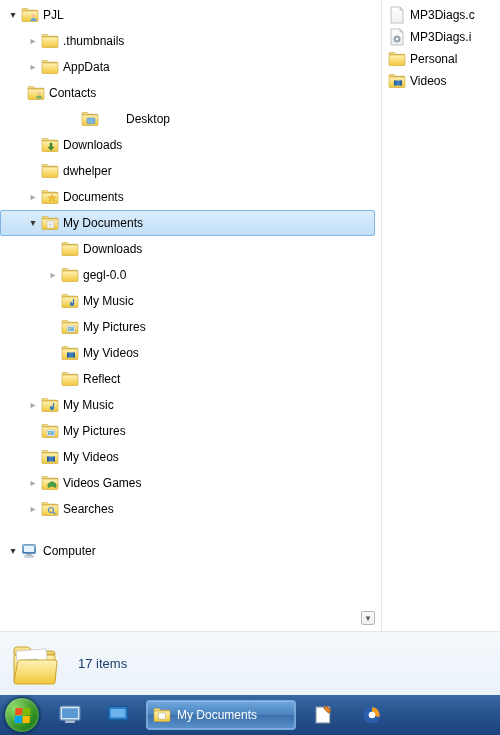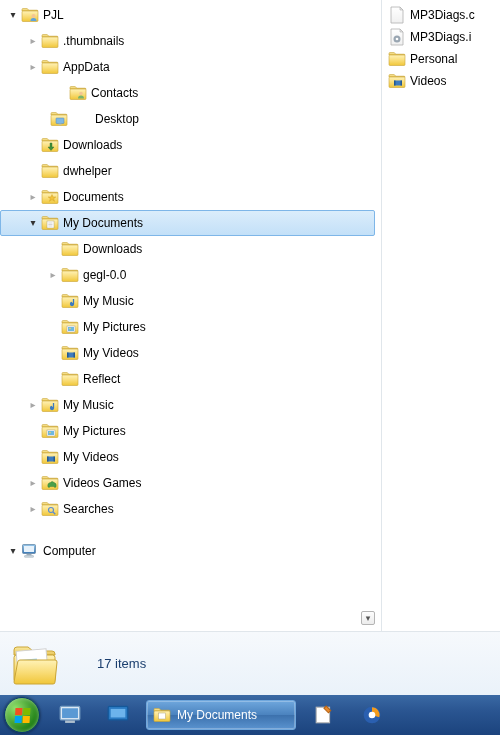--- a/index.html
+++ b/index.html
@@ -103,21 +103,20 @@
     align-items: center;
     padding: 4px 10px;
   }
   .details-bar .big-icon {
     width: 48px; height: 48px;
     margin-right: 20px;
   }
   .details-bar .count {
     color: #1a3e6e;
     font-size: 13px;
-    margin-left: 19px;
   }
   
   .taskbar {
     height: 40px;
     background: linear-gradient(#3a69a4 0%, #2a5591 40%, #1b437d 100%);
     display: flex;
     align-items: center;
     padding: 0 4px;
   }
   .start-btn {
@@ -233,32 +232,32 @@
           </div>
           <div class="tree-item" style="padding-left: 26px;">
             <span class="exp" style="color: rgb(167, 167, 167);">▸</span>
             <span class="icon">
               <svg viewBox="0 0 18 18" width="18" height="18">
                 <use href="#sym-folder"></use>
               </svg>
             </span>
             <span class="label">AppData</span>
           </div>
-          <div class="tree-item" style="padding-left: 12px; margin-left: 42px;">
+          <div class="tree-item" style="padding-left: 12px;">
             <span class="exp exp-placeholder" style="color: rgb(167, 167, 167);">▸</span>
             <span class="icon">
               <svg viewBox="0 0 18 18" width="18" height="18">
                 <use href="#sym-folder"></use>
                 <circle cx="12" cy="9.5" r="1.8" fill="#f3c693"></circle>
                 <path d="M9 14.5 Q9 11.5 12 11.5 Q15 11.5 15 14.5 Z" fill="#77b46d"></path>
               </svg>
             </span>
             <span class="label">Contacts</span>
           </div>
-          <div class="tree-item" style="padding-left: 12px; gap: 23px;">
+          <div class="tree-item" style="padding-left: 43px; gap: 23px;">
             <span class="exp exp-placeholder" style="color: rgb(167, 167, 167);">▸</span>
             <span class="icon">
               <svg viewBox="0 0 18 18" width="18" height="18">
                 <use href="#sym-folder"></use>
                 <rect x="6" y="8" width="8" height="5.5" rx=".7" fill="#7fb8e4" stroke="#4e85b5" stroke-width=".5"></rect>
                 <rect x="8.5" y="13.7" width="3" height="1" fill="#aebfce"></rect>
               </svg>
             </span>
             <span class="label">Desktop</span>
           </div>

